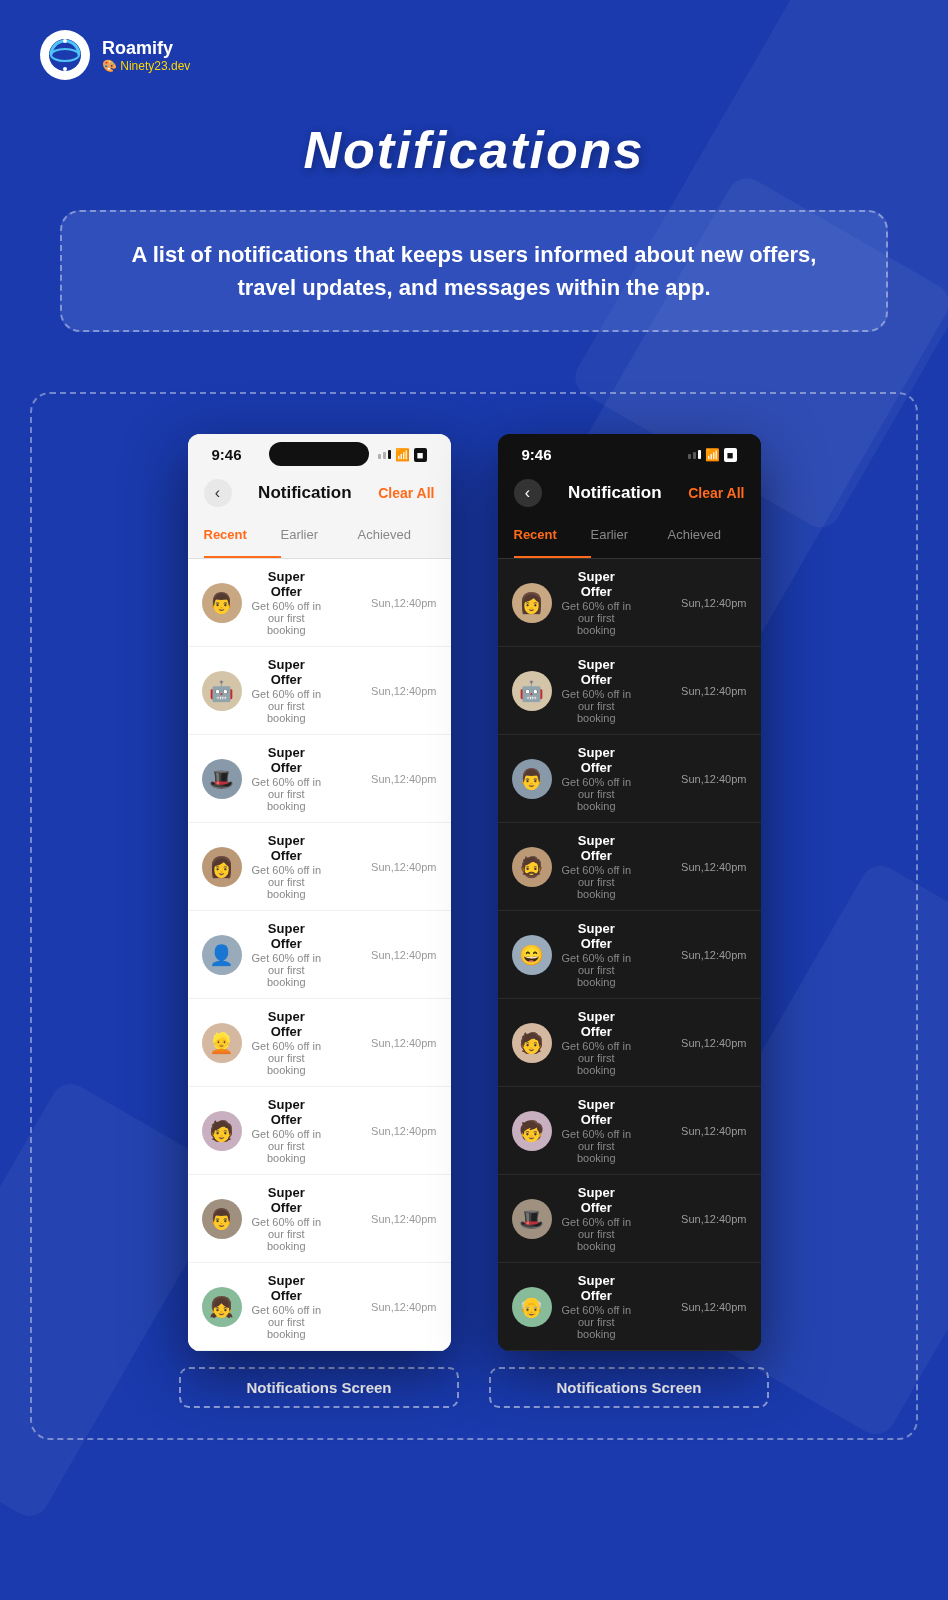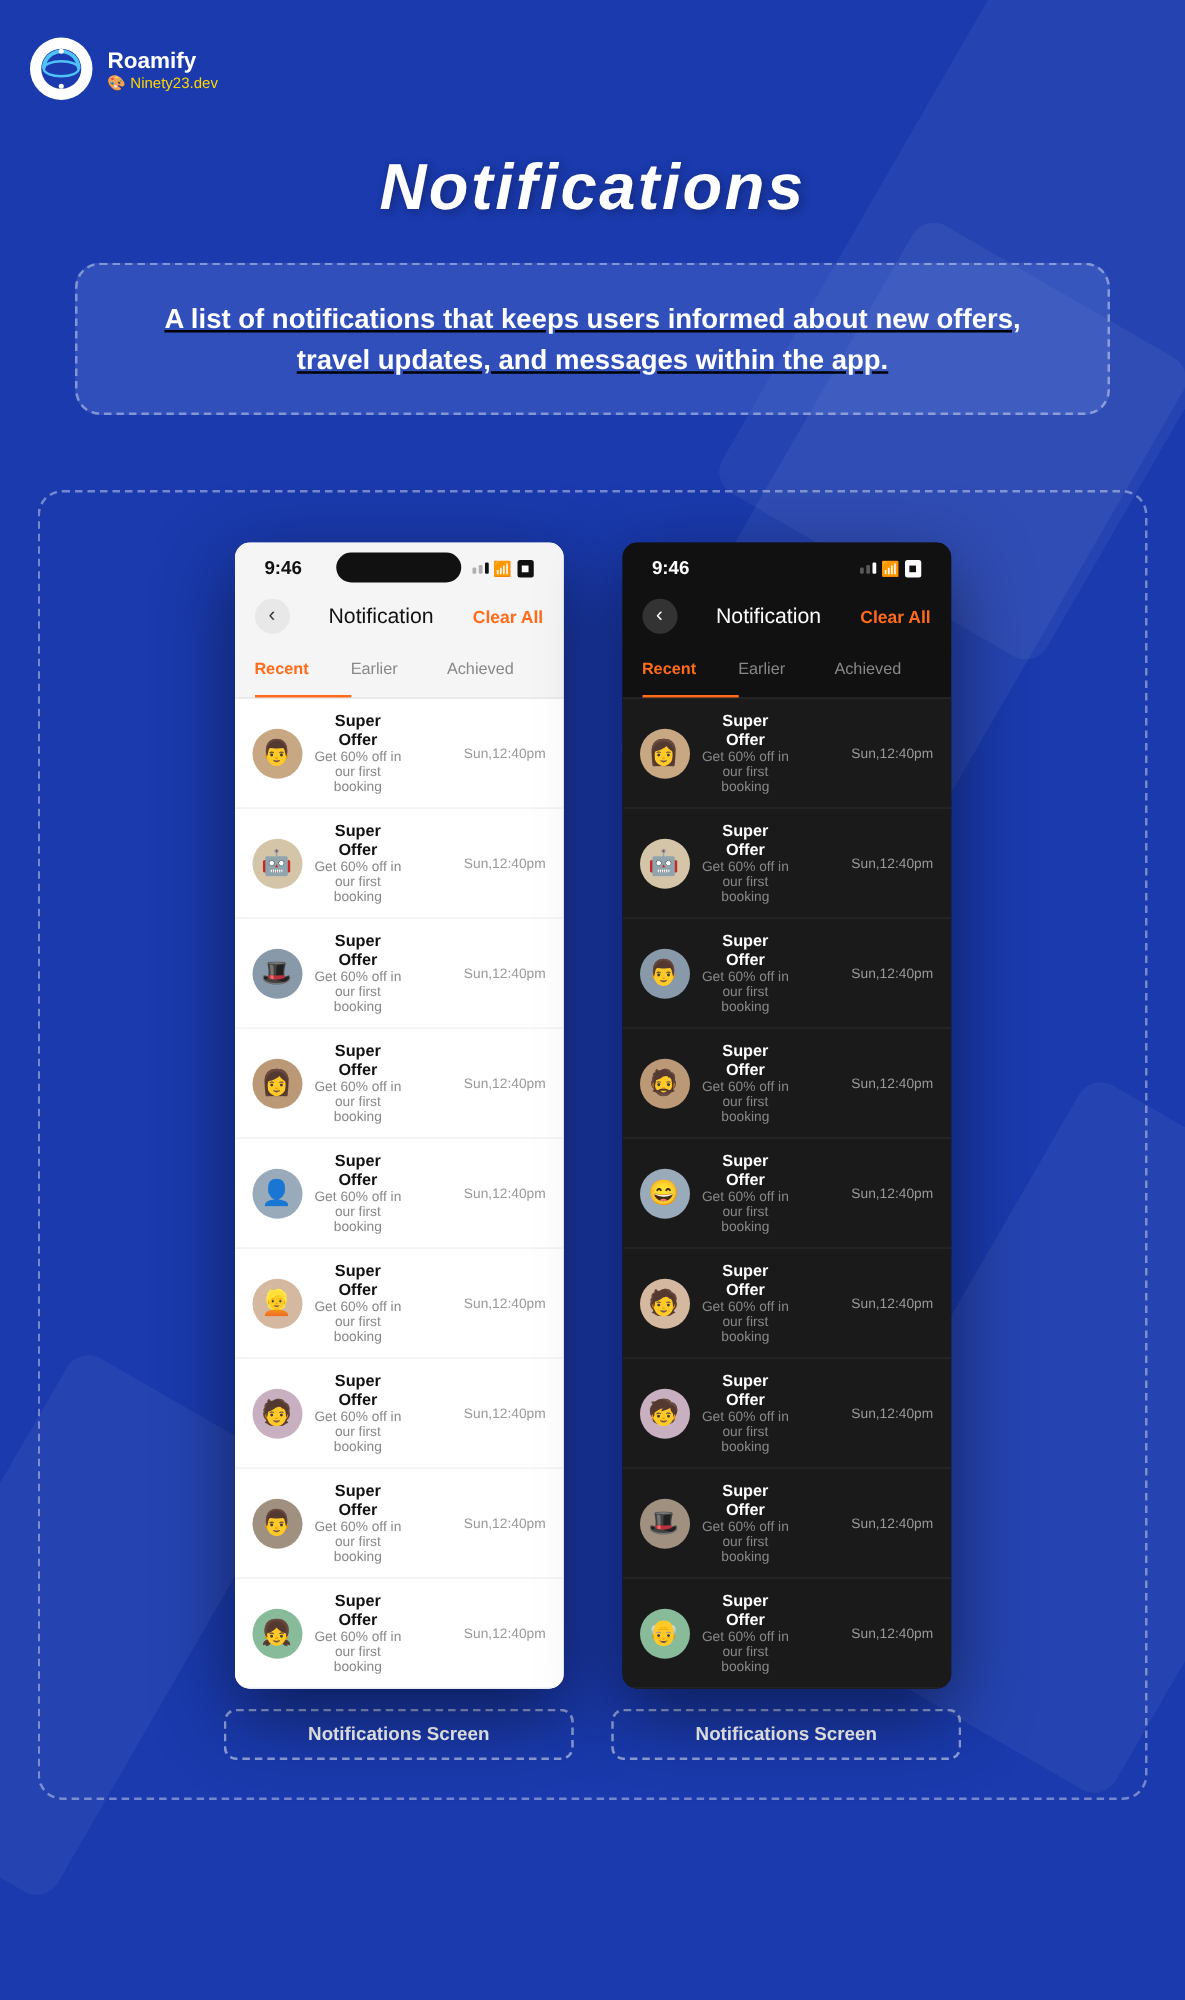--- a/index.html
+++ b/index.html
@@ -29,21 +29,21 @@
     .bg-shape-2 { width: 250px; height: 500px; top: 200px; right: 100px; transform: rotate(30deg); }
     .bg-shape-3 { width: 200px; height: 400px; bottom: 100px; left: -50px; transform: rotate(30deg); }
     .bg-shape-4 { width: 300px; height: 500px; bottom: 200px; right: -80px; transform: rotate(30deg); }
 
     
     .header {
       position: relative;
       z-index: 1;
       display: flex;
       align-items: center;
-      padding: 30px 24px 20px;
+      padding: 30px 40px 20px;
       gap: 12px;
     }
     .logo-circle {
       width: 50px; height: 50px;
       border-radius: 50%;
       background: white;
       display: flex; align-items: center; justify-content: center;
       overflow: hidden;
     }
     .logo-circle svg { width: 36px; height: 36px; }
@@ -76,21 +76,20 @@
     
     .description-box {
       position: relative;
       z-index: 1;
       margin: 0 60px 60px;
       border: 2px dashed rgba(255,255,255,0.4);
       border-radius: 20px;
       background: rgba(100,130,220,0.3);
       padding: 26px 60px;
       text-align: center;
-      text-decoration: underline;
     }
     .description-box p {
       color: white;
       font-size: 22px;
       font-weight: 600;
       line-height: 1.5;
     }
 
     
     .showcase-area {
@@ -167,21 +166,21 @@
       width: 28px; height: 28px;
       border-radius: 50%;
       display: flex; align-items: center; justify-content: center;
       font-size: 16px;
     }
     .phone-light .back-btn { background: #e8e8e8; color: #333; }
     .phone-dark .back-btn { background: #333; color: white; }
 
     .notif-title {
       font-size: 17px;
-      font-weight: 400;
+      font-weight: 700;
     }
     .phone-light .notif-title { color: #111; }
     .phone-dark .notif-title { color: white; }
 
     .clear-all {
       color: #ff6b1a;
       font-size: 14px;
       font-weight: 600;
     }
 

